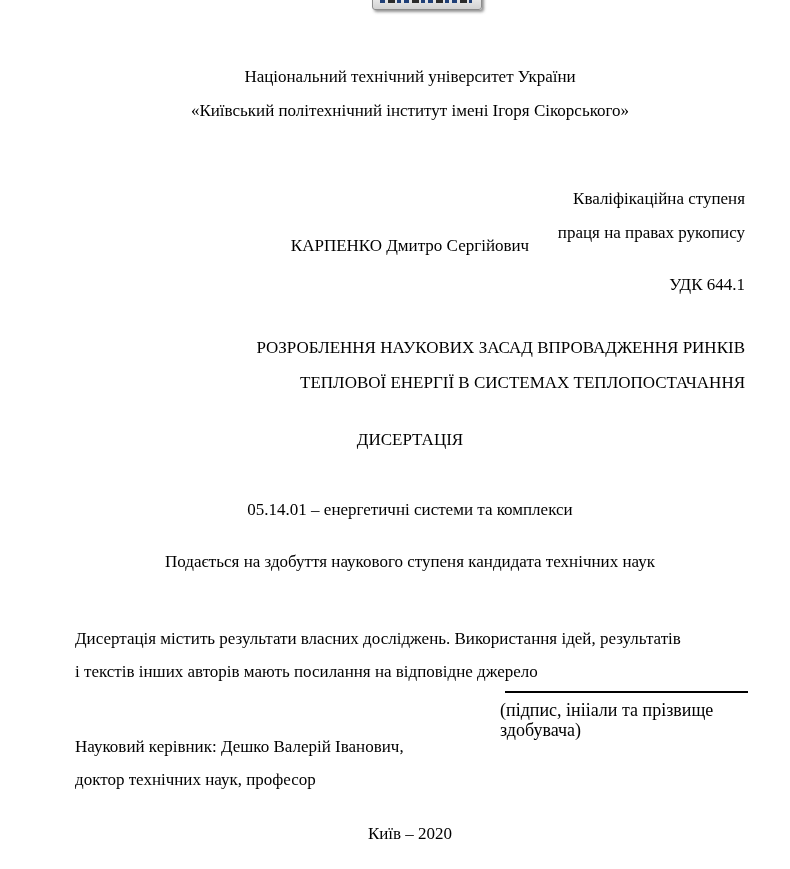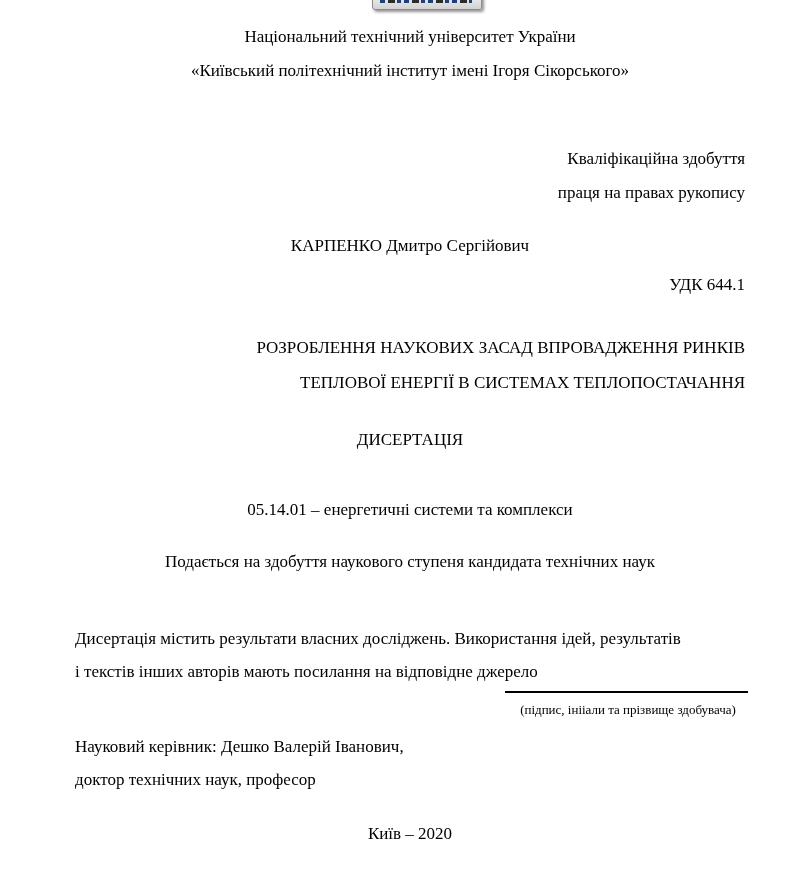--- a/index.html
+++ b/index.html
@@ -14,21 +14,21 @@
     background: #ffffff;
     overflow: hidden;
     font-family: "Liberation Serif", "DejaVu Serif", serif;
     font-size: 17px;
     color: #000000;
   }
   .block { position: absolute; left: 75px; width: 670px; }
   .center { text-align: center; }
   .right  { text-align: right; }
   .bold   { font-weight: normal; }
-  .lh     { line-height: 34px; }
+  .lh     { line-height: 34px; margin-top: 40px; }
 
   .header-block      { top: 20px; }
   .qual-block        { top: 142px; }
   .author-line       { top: 236px; }
   .udc-line          { top: 275px; }
   .title-block       { top: 330px; line-height: 35px; text-align: right; }
   .doctype-line      { top: 430px; }
   .specialty-line    { top: 500px; }
   .submission-line   { top: 552px; }
   .declaration-block { top: 602px; line-height: 33px; margin-top: 20px; }
@@ -39,22 +39,21 @@
     top: 691px;
     width: 243px;
     height: 0;
     border-top: 2px solid #000000;
   }
   .signature-caption {
     position: absolute;
     left: 500px;
     top: 700px;
     width: 256px;
-    text-align: center;
-    font-size: 13px;
+    font-size: 18px;
     line-height: 20px;
   }
   .supervisor-block { top: 730px; line-height: 33px; }
   .city-year-line   { top: 824px; }
 
   
   .cut-off-button {
     position: absolute;
     left: 372px;
     top: -19px;
@@ -90,21 +89,21 @@
   <div class="cut-off-button">
     <div class="text-fragments"></div>
   </div>
 
   <div class="block header-block center lh">
     <div>Національний технічний університет України</div>
     <div>«Київський політехнічний інститут імені Ігоря Сікорського»</div>
   </div>
 
   <div class="block qual-block right lh">
-    <div>Кваліфікаційна здобуття</div>
+    <div>Кваліфікаційна ступеня</div>
     <div>праця на правах рукопису</div>
   </div>
 
   <div class="block author-line center bold">КАРПЕНКО Дмитро Сергійович</div>
 
   <div class="block udc-line right">УДК 644.1</div>
 
   <div class="block title-block center bold">
     <div>РОЗРОБЛЕННЯ НАУКОВИХ ЗАСАД ВПРОВАДЖЕННЯ РИНКІВ</div>
     <div>ТЕПЛОВОЇ ЕНЕРГІЇ В СИСТЕМАХ ТЕПЛОПОСТАЧАННЯ</div>

